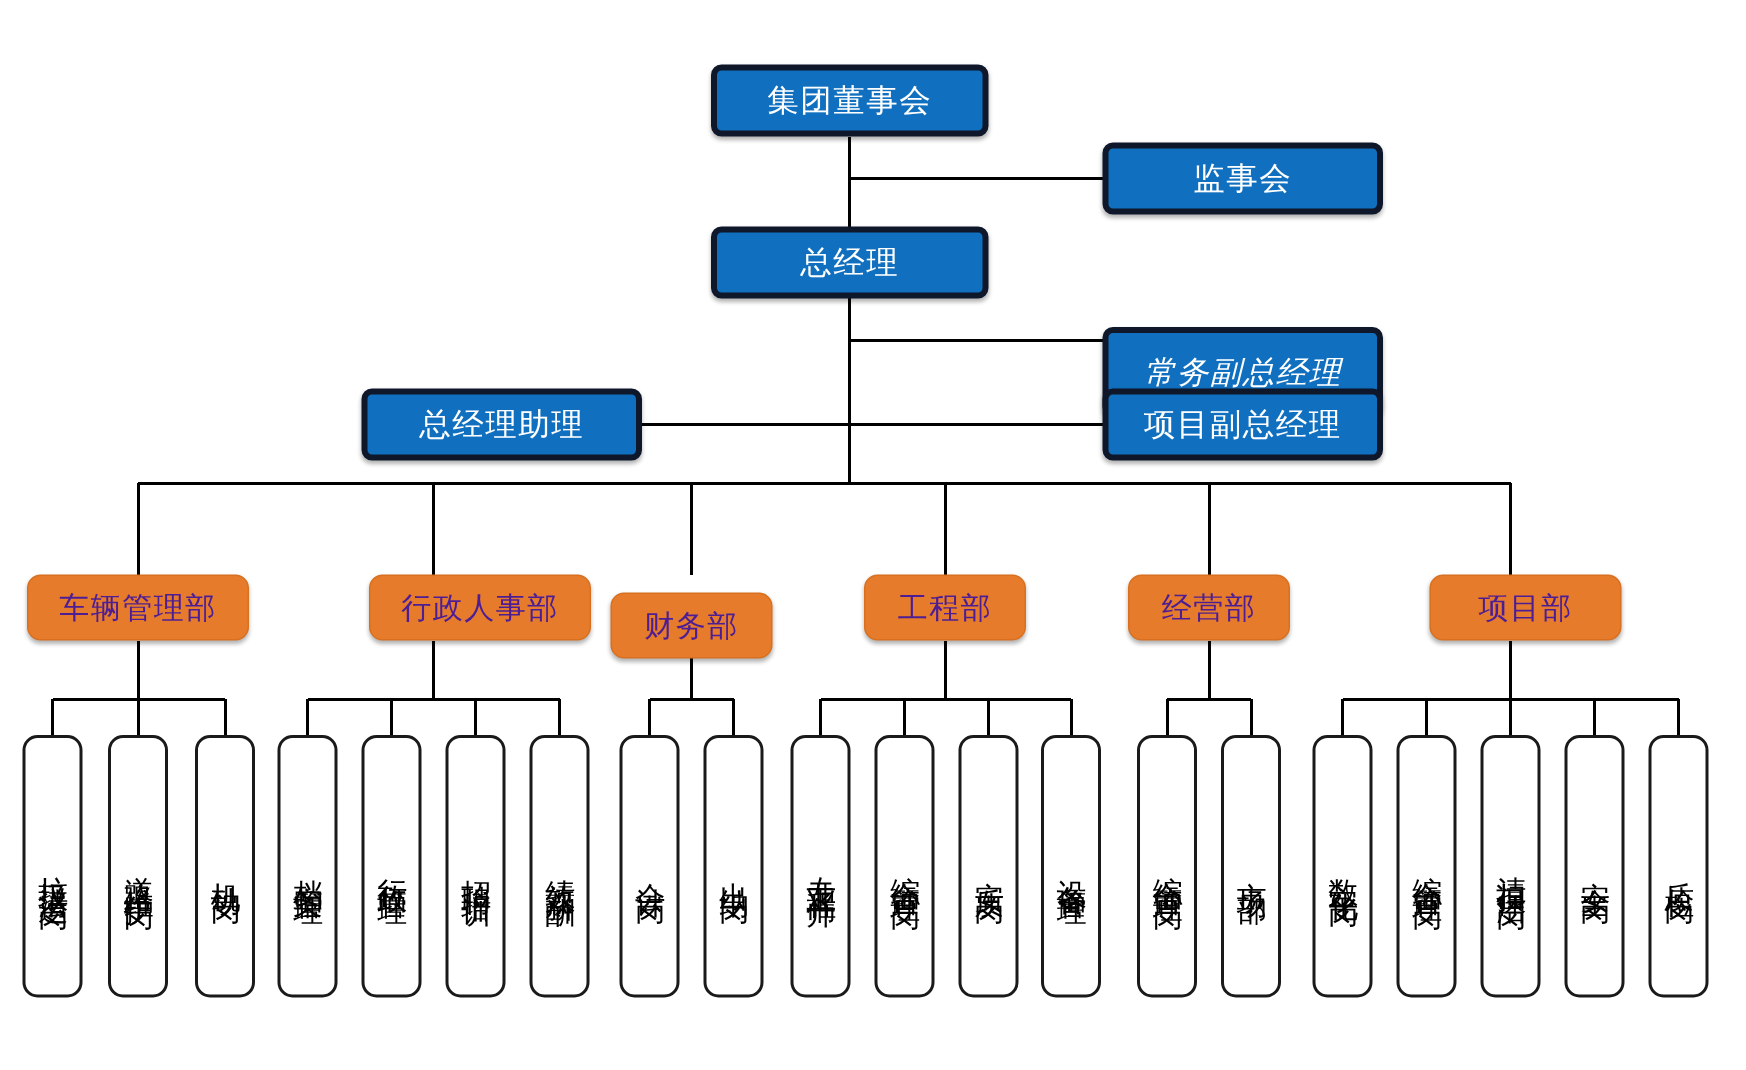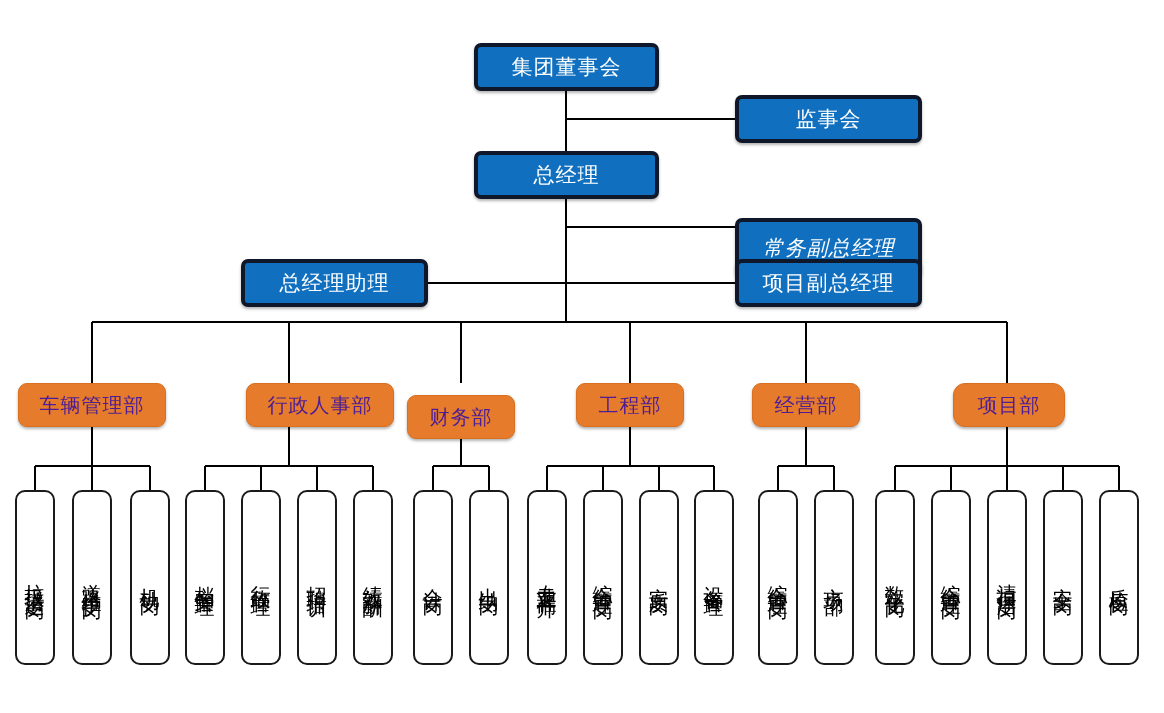--- a/index.html
+++ b/index.html
@@ -184,21 +184,21 @@
   </div>
 
   <div class="node dept" style="left:752px; top:383px; width:108px; height:44px;">
     <span>经营部</span>
   </div>
 
   <div class="node dept" style="left:576px; top:383px; width:108px; height:44px;">
     <span>工程部</span>
   </div>
 
-  <div class="node dept" style="left:953px; top:383px; width:112px; height:44px;border-radius:12px;">
+  <div class="node dept" style="left:953px; top:383px; width:128px; height:44px;">
     <span>项目部</span>
   </div>
 
   <div class="node leaf" style="left:15px; top:490px; width:40px; height:175px;">
     <span class="leaf-label">垃圾清运岗</span>
   </div>
   <div class="node leaf" style="left:72px; top:490px; width:40px; height:175px;">
     <span class="leaf-label">道路维护岗</span>
   </div>
   <div class="node leaf" style="left:130px; top:490px; width:40px; height:175px;">

